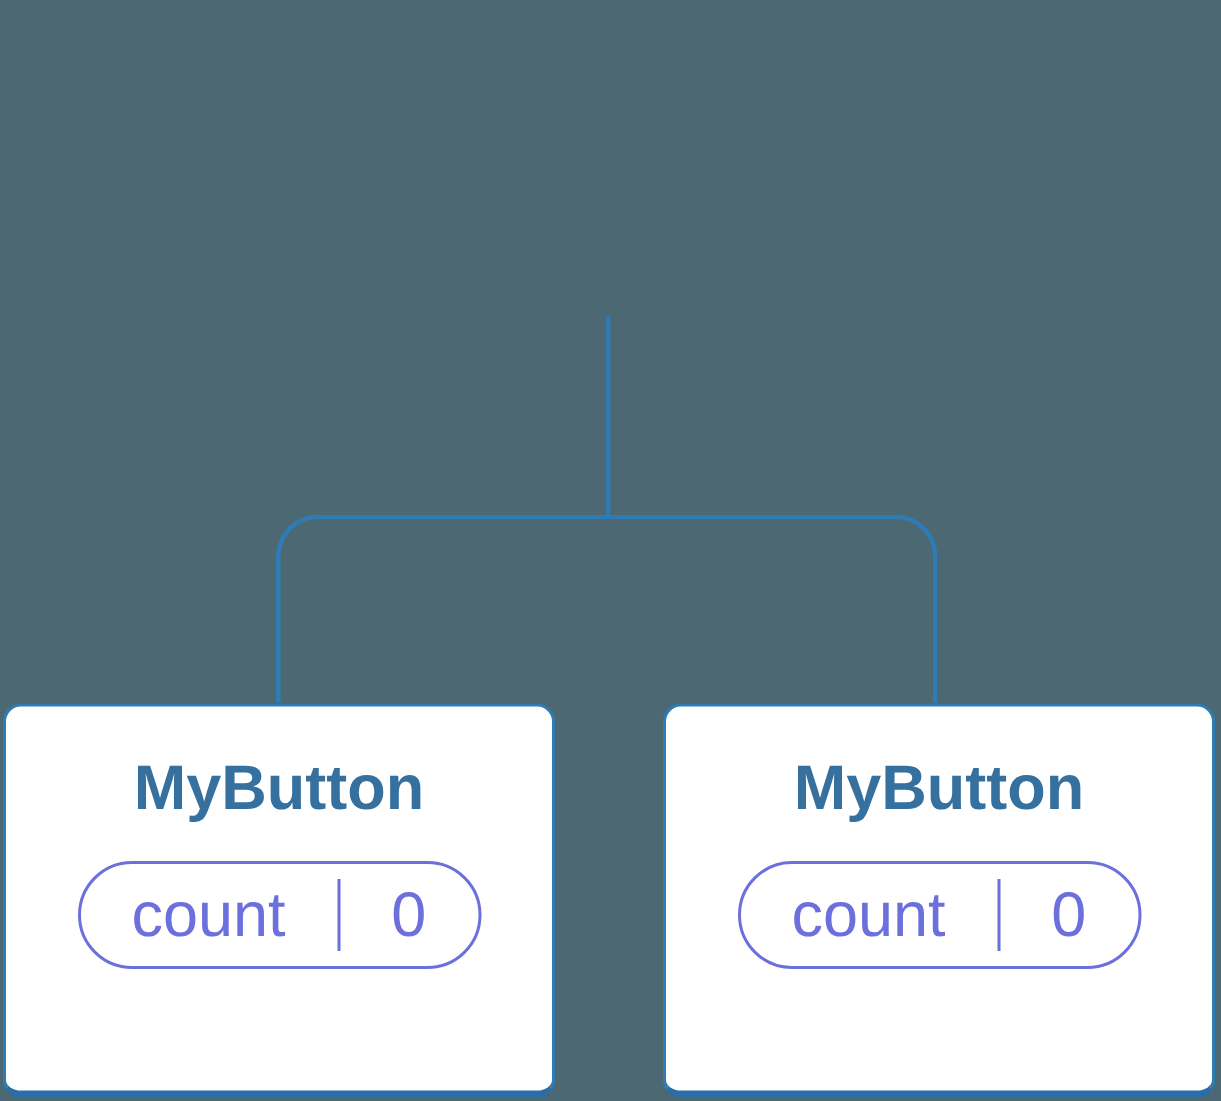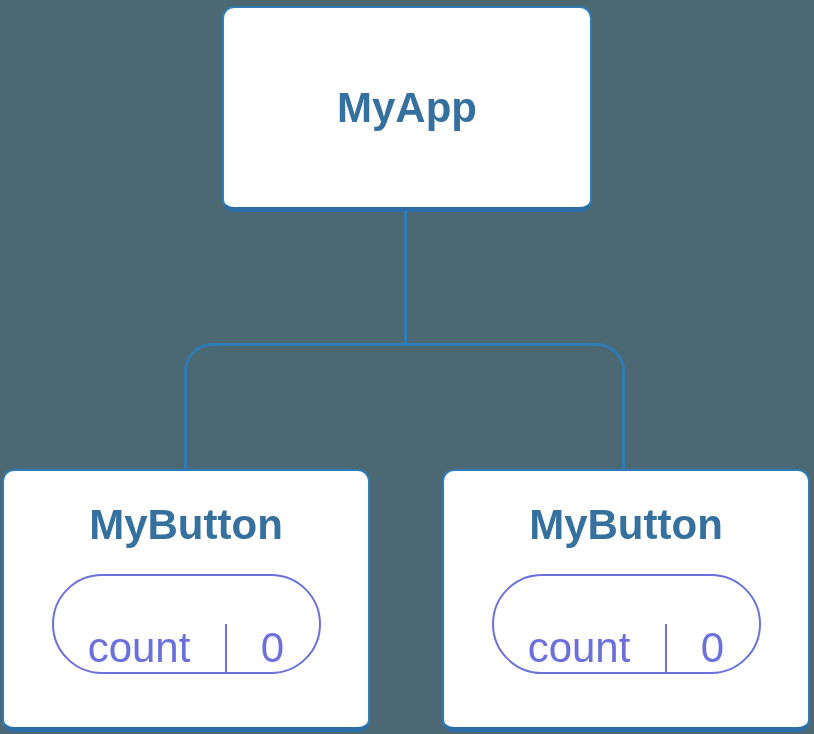--- a/index.html
+++ b/index.html
@@ -69,25 +69,25 @@
     border: 3px solid #2F7CB5;
     border-bottom: none;
     border-radius: 28px 28px 0 0;
     background: transparent;
   }
   
   .state-pill {
     margin-top: 23px;
     box-sizing: border-box;
     width: 269px;
-    height: 100px;
+    height: 72px;
     border: 2px solid #6B70DC;
     border-radius: 52px;
     display: flex;
-    align-items: flex-end;
+    align-items: center;
     background: #FFFFFF;
     overflow: hidden;
   }
   .state-name {
     box-sizing: border-box;
     width: 65.3%;
     display: flex;
     align-items: center;
     justify-content: center;
     border-right: 2px solid #6B70DC;
@@ -103,23 +103,20 @@
     color: #6B70DC;
     font-size: 42px;
     font-weight: 400;
   }
 </style>
 </head>
 <body>
 
 <div class="canvas">
 
-  <div class="node node-root">
-    <span class="node-label">MyApp</span>
-  </div>
 
   <div class="connector-stem"></div>
 
   <div class="connector-branch"></div>
 
   <div class="node node-child node-child-1">
     <span class="node-label">MyButton</span>
     <div class="state-pill">
       <div class="state-name">count</div>
       <div class="state-value">0</div>

